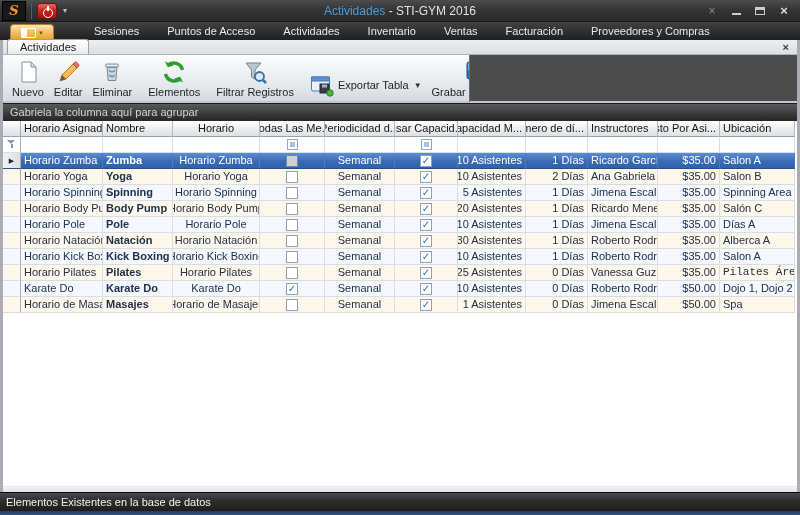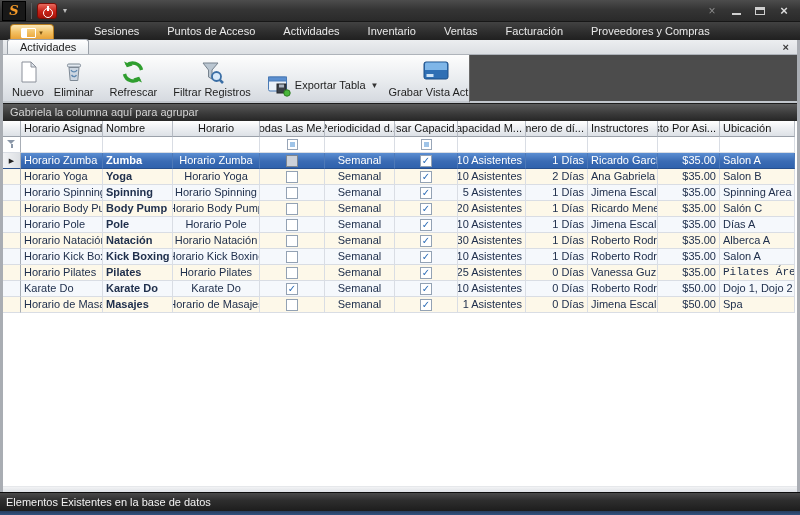--- a/index.html
+++ b/index.html
@@ -101,20 +101,23 @@
 </head>
 <body>
 
 <div class="window">
 
   <div class="titlebar">
     <div class="app-logo">S</div>
     <div class="qat-sep"></div>
     <div class="qat-power"></div>
     <span class="qat-caret">▾</span>
+    <div class="title">
+      <span class="doc">Actividades</span><span class="app"> - STI-GYM 2016</span>
+    </div>
     <div class="win-controls">
       <span class="wc wc-dim">×</span>
       <span class="wc wc-min">
           <i></i>
         </span>
       <span class="wc wc-restore">
           <i></i>
         </span>
       <span class="wc wc-close">×</span>
     </div>
@@ -152,41 +155,51 @@
               <svg width="24" height="24" viewBox="0 0 24 24">
                   <path d="M6 2h9l5 5v15H6z" fill="#ffffff" stroke="#8a8f99"></path>
                   <path d="M15 2v5h5z" fill="#dde3ea" stroke="#8a8f99"></path>
                 </svg>
             </span>
             <span class="tb-label">Nuevo</span>
           </button>
           <button class="tb-btn">
             <span class="tb-icon">
               <svg width="24" height="24" viewBox="0 0 24 24">
+                  <path d="M4 21l2-6L17 4l4 4-11 11z" fill="#f5b957" stroke="#c07f1f"></path>
+                  <path d="M4 21l2-6 4 4z" fill="#5a5a5a"></path>
+                  <path d="M17 4l4 4 1.5-1.5a1.5 1.5 0 0 0 0-2.2l-1.8-1.8a1.5 1.5 0 0 0-2.2 0z" fill="#e8756a" stroke="#b3493f"></path>
+                </svg>
+            </span>
+            <span class="tb-label">Editar</span>
+          </button>
+          <button class="tb-btn">
+            <span class="tb-icon">
+              <svg width="24" height="24" viewBox="0 0 24 24">
                   <rect x="5.5" y="4" width="13" height="3" rx="1.2" fill="#e3eaf1" stroke="#7d8894"></rect>
                   <path d="M7 7.5h10l-1.2 13H8.2z" fill="#ccd6e1" stroke="#7d8894"></path>
                   <path d="M9 10c1.5 2.5 4.5 2.5 6 0" fill="none" stroke="#5f88b0" stroke-width="1.4"></path>
                   <path d="M9.5 15c1.5 2.2 3.8 2.2 5 .2" fill="none" stroke="#5f88b0" stroke-width="1.4"></path>
                 </svg>
             </span>
             <span class="tb-label">Eliminar</span>
           </button>
         </div>
         <div class="tb-sep"></div>
         <div class="tb-group">
           <button class="tb-btn">
             <span class="tb-icon">
               <svg width="26" height="26" viewBox="0 0 26 26">
                   <path d="M21.5 11a9 9 0 0 0-15-4.5" fill="none" stroke="#2f9e2f" stroke-width="3.4"></path>
                   <path d="M4 2.5l2.8 5.8 6-1.8z" fill="#2f9e2f"></path>
                   <path d="M4.5 15a9 9 0 0 0 15 4.5" fill="none" stroke="#2f9e2f" stroke-width="3.4"></path>
                   <path d="M22 23.5l-2.8-5.8-6 1.8z" fill="#2f9e2f"></path>
                 </svg>
             </span>
-            <span class="tb-label">Refrescar</span>
+            <span class="tb-label">Elementos</span>
           </button>
         </div>
         <div class="tb-sep"></div>
         <div class="tb-group">
           <button class="tb-btn">
             <span class="tb-icon">
               <svg width="26" height="26" viewBox="0 0 26 26">
                   <path d="M4 4h15l-6 7v9l-3.5-2v-7z" fill="#bac6d1" stroke="#76828e"></path>
                   <circle cx="17.5" cy="17.5" r="4.5" fill="#d8e9f9" stroke="#3a6ea5" stroke-width="1.8"></circle>
                   <line x1="20.8" y1="20.8" x2="24" y2="24" stroke="#3a6ea5" stroke-width="2.6"></line>

